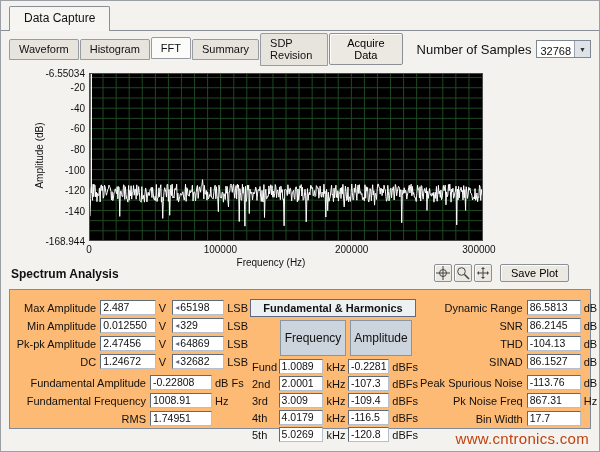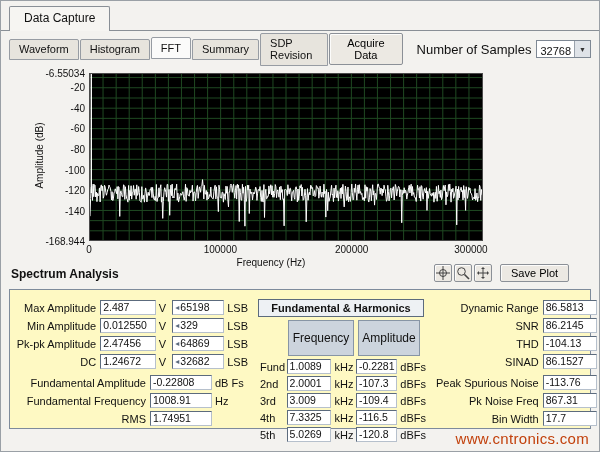--- a/index.html
+++ b/index.html
@@ -28,22 +28,22 @@
   #x-ticks{position:absolute;top:171px;left:0;width:100%;height:12px;font-size:10px;}
   .xtick{position:absolute;width:60px;text-align:center;}
   .xlabel{position:absolute;top:184px;left:0;width:100%;text-align:center;font-size:10px;}
 
   .plot-tools{position:absolute;left:433px;top:263px;display:flex;align-items:center;gap:2px;}
   .icon-btn{width:18px;height:18px;background:#ece9e3;border:1px solid #8b9097;border-radius:2px;display:flex;align-items:center;justify-content:center;padding:0;box-shadow:inset 1px 1px 0 rgba(255,255,255,.85);cursor:default;}
   .saveplot{margin-left:6px;padding:2px 10px;}
 
   .sa-title{position:absolute;left:10px;top:266px;font-size:12px;font-weight:bold;}
 
-  .panel{position:absolute;left:8px;top:288px;width:582px;height:140px;background:#fef9c3;border:1px solid #7e8b9b;
-         box-sizing:border-box;display:flex;padding:9px 4px 0 2px;font-size:11px;gap:8px;}
+  .panel{position:absolute;left:8px;top:288px;width:582px;height:140px;background:#fdba74;border:1px solid #7e8b9b;
+         box-sizing:border-box;display:flex;padding:9px 4px 0 2px;font-size:11px;}
   .col-left{width:238px;}
   .col-center{width:170px;}
   .col-right{flex:1;}
 
   .frow{display:flex;align-items:center;height:17px;margin-bottom:1px;}
   .flabel{text-align:right;padding-right:4px;white-space:nowrap;}
   .fA .flabel{width:88px;}
   .fB .flabel{width:134px;}
   .gapT{margin-top:4px;}
   .fbox{background:#fff;border:1px solid;border-color:#5c6b7d #b6c0cc #b6c0cc #5c6b7d;height:13px;line-height:13px;
@@ -146,21 +146,21 @@
         <span class="ytick" style="top: 70.9854px;">-80</span>
         <span class="ytick" style="top: 91.6758px;">-100</span>
         <span class="ytick" style="top: 112.366px;">-120</span>
         <span class="ytick" style="top: 133.057px;">-140</span>
         <span class="ytick" style="top: 163px;">-168.944</span>
       </div>
     <div id="x-ticks">
         <span class="xtick" style="left: -30px;">0</span>
         <span class="xtick" style="left: 101.333px;">100000</span>
         <span class="xtick" style="left: 232.667px;">200000</span>
-        <span class="xtick" style="left: 352px;">300000</span>
+        <span class="xtick" style="left: 360px;">300000</span>
       </div>
     <div class="ylabel">Amplitude (dB)</div>
     <div class="xlabel">Frequency (Hz)</div>
   </div>
 
   <div class="plot-tools">
     <button class="icon-btn">
       <svg width="14" height="14" viewBox="0 0 14 14">
           <path d="M7 0v14M0 7h14" stroke="#444" stroke-width="1" fill="none"></path>
           <circle cx="7" cy="7" r="3.5" stroke="#444" fill="none"></circle>
@@ -268,21 +268,21 @@
       </div>
       <div class="hrow">
         <span class="hname">3rd</span>
         <span class="fbox w44">3.009</span>
         <span class="unit uk">kHz</span>
         <span class="fbox w40">-109.4</span>
         <span class="unit">dBFs</span>
       </div>
       <div class="hrow">
         <span class="hname">4th</span>
-        <span class="fbox w44">7.3325</span>
+        <span class="fbox w44">4.0179</span>
         <span class="unit uk">kHz</span>
         <span class="fbox w40">-116.5</span>
         <span class="unit">dBFs</span>
       </div>
       <div class="hrow">
         <span class="hname">5th</span>
         <span class="fbox w44">5.0269</span>
         <span class="unit uk">kHz</span>
         <span class="fbox w40">-120.8</span>
         <span class="unit">dBFs</span>

